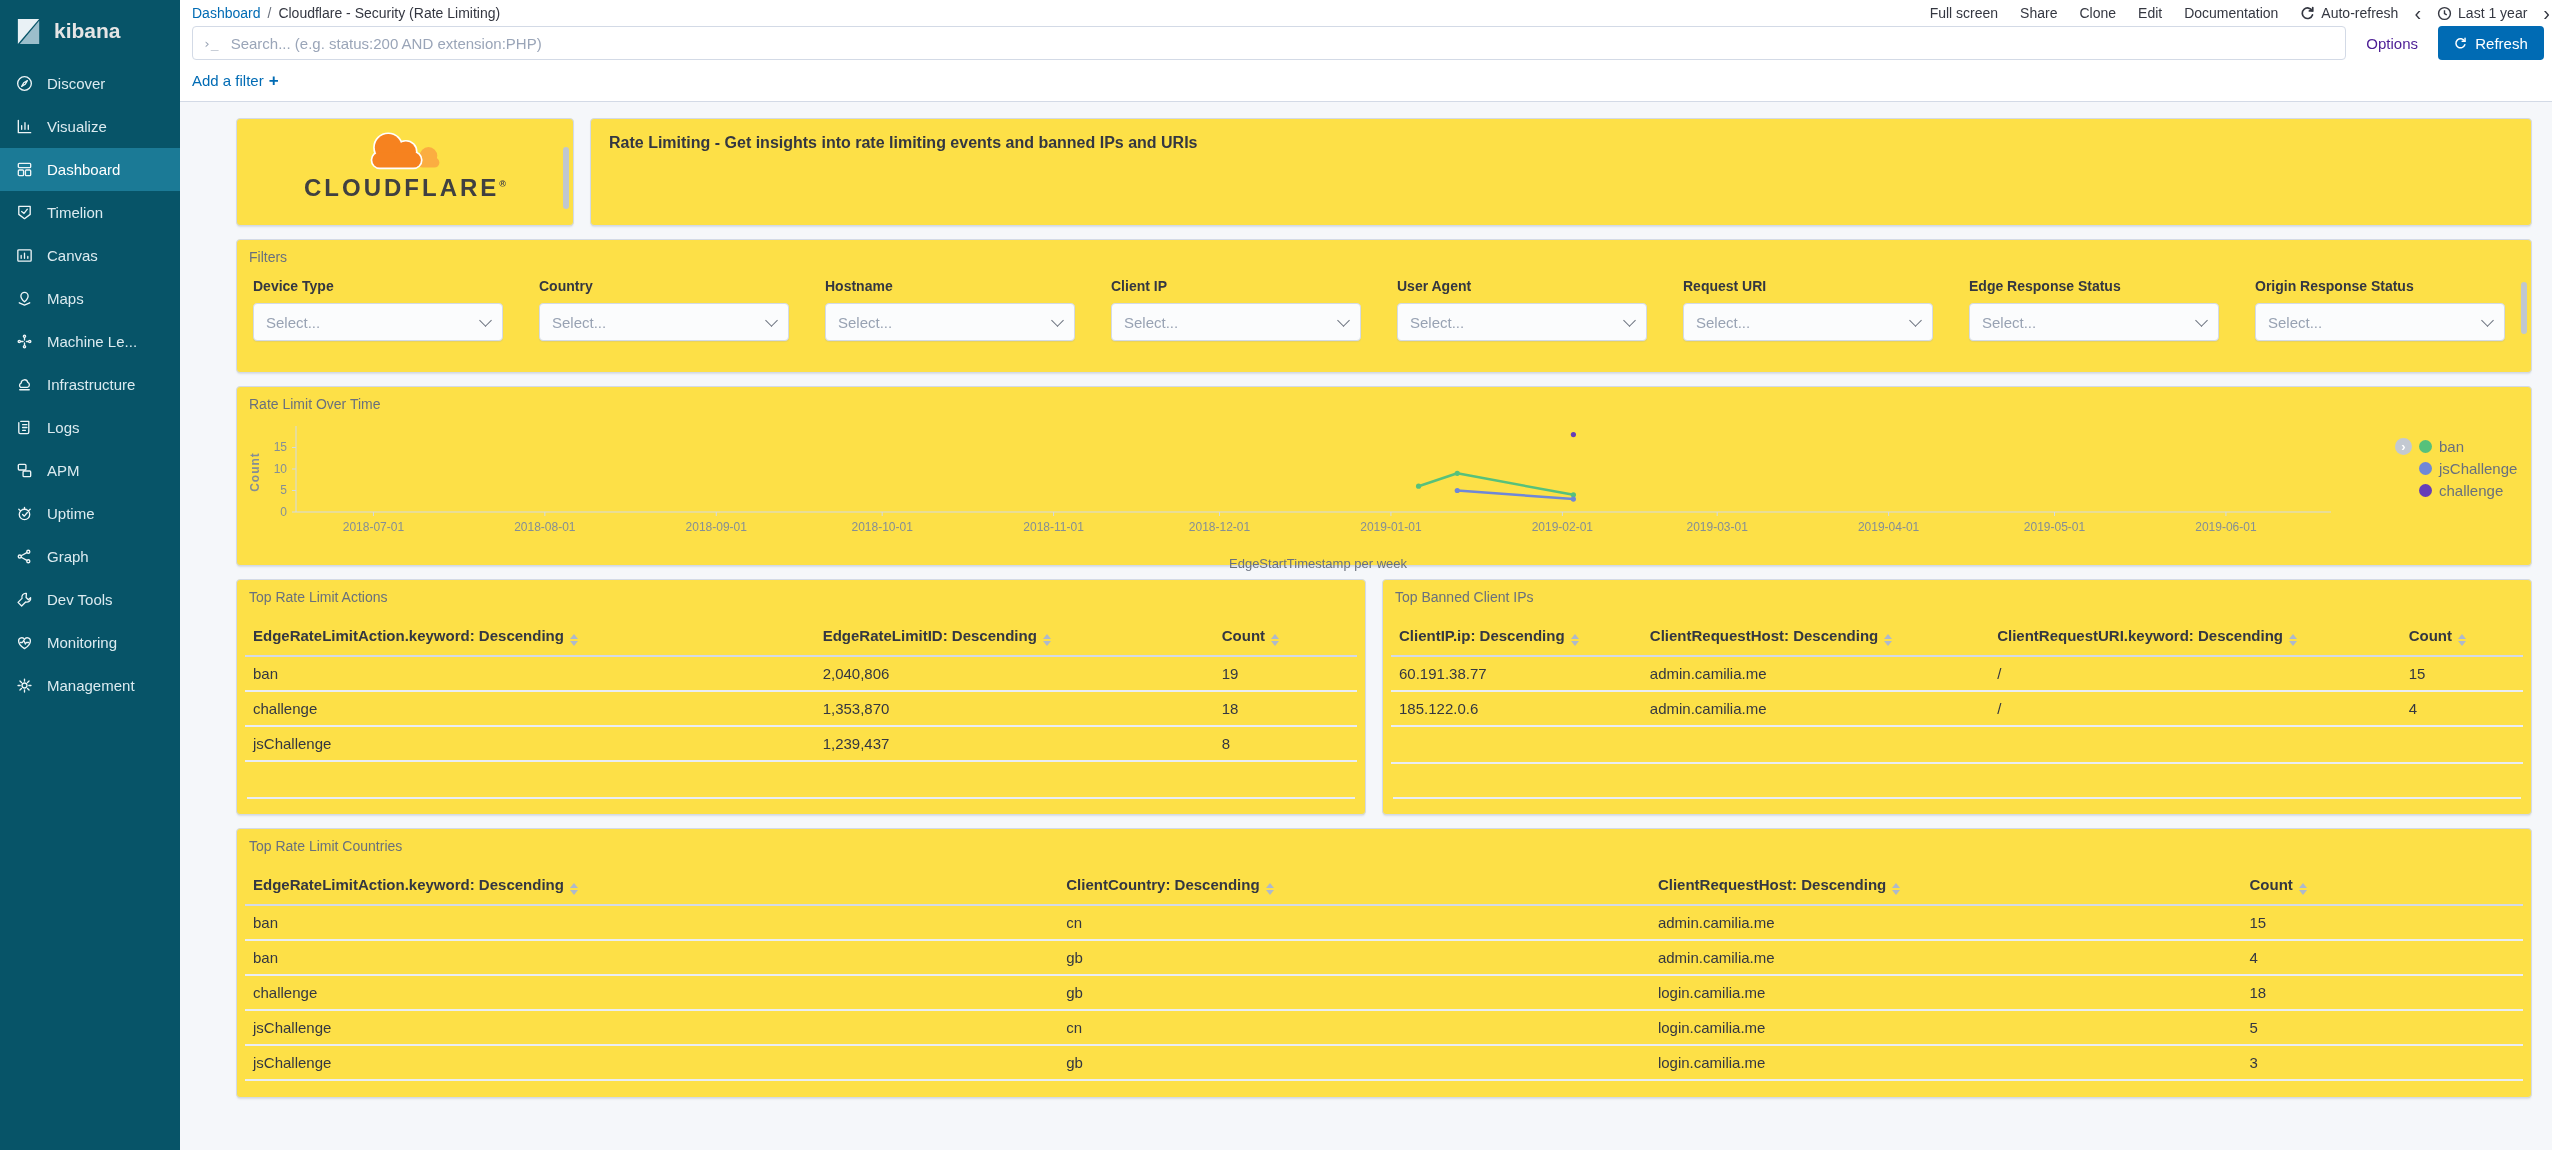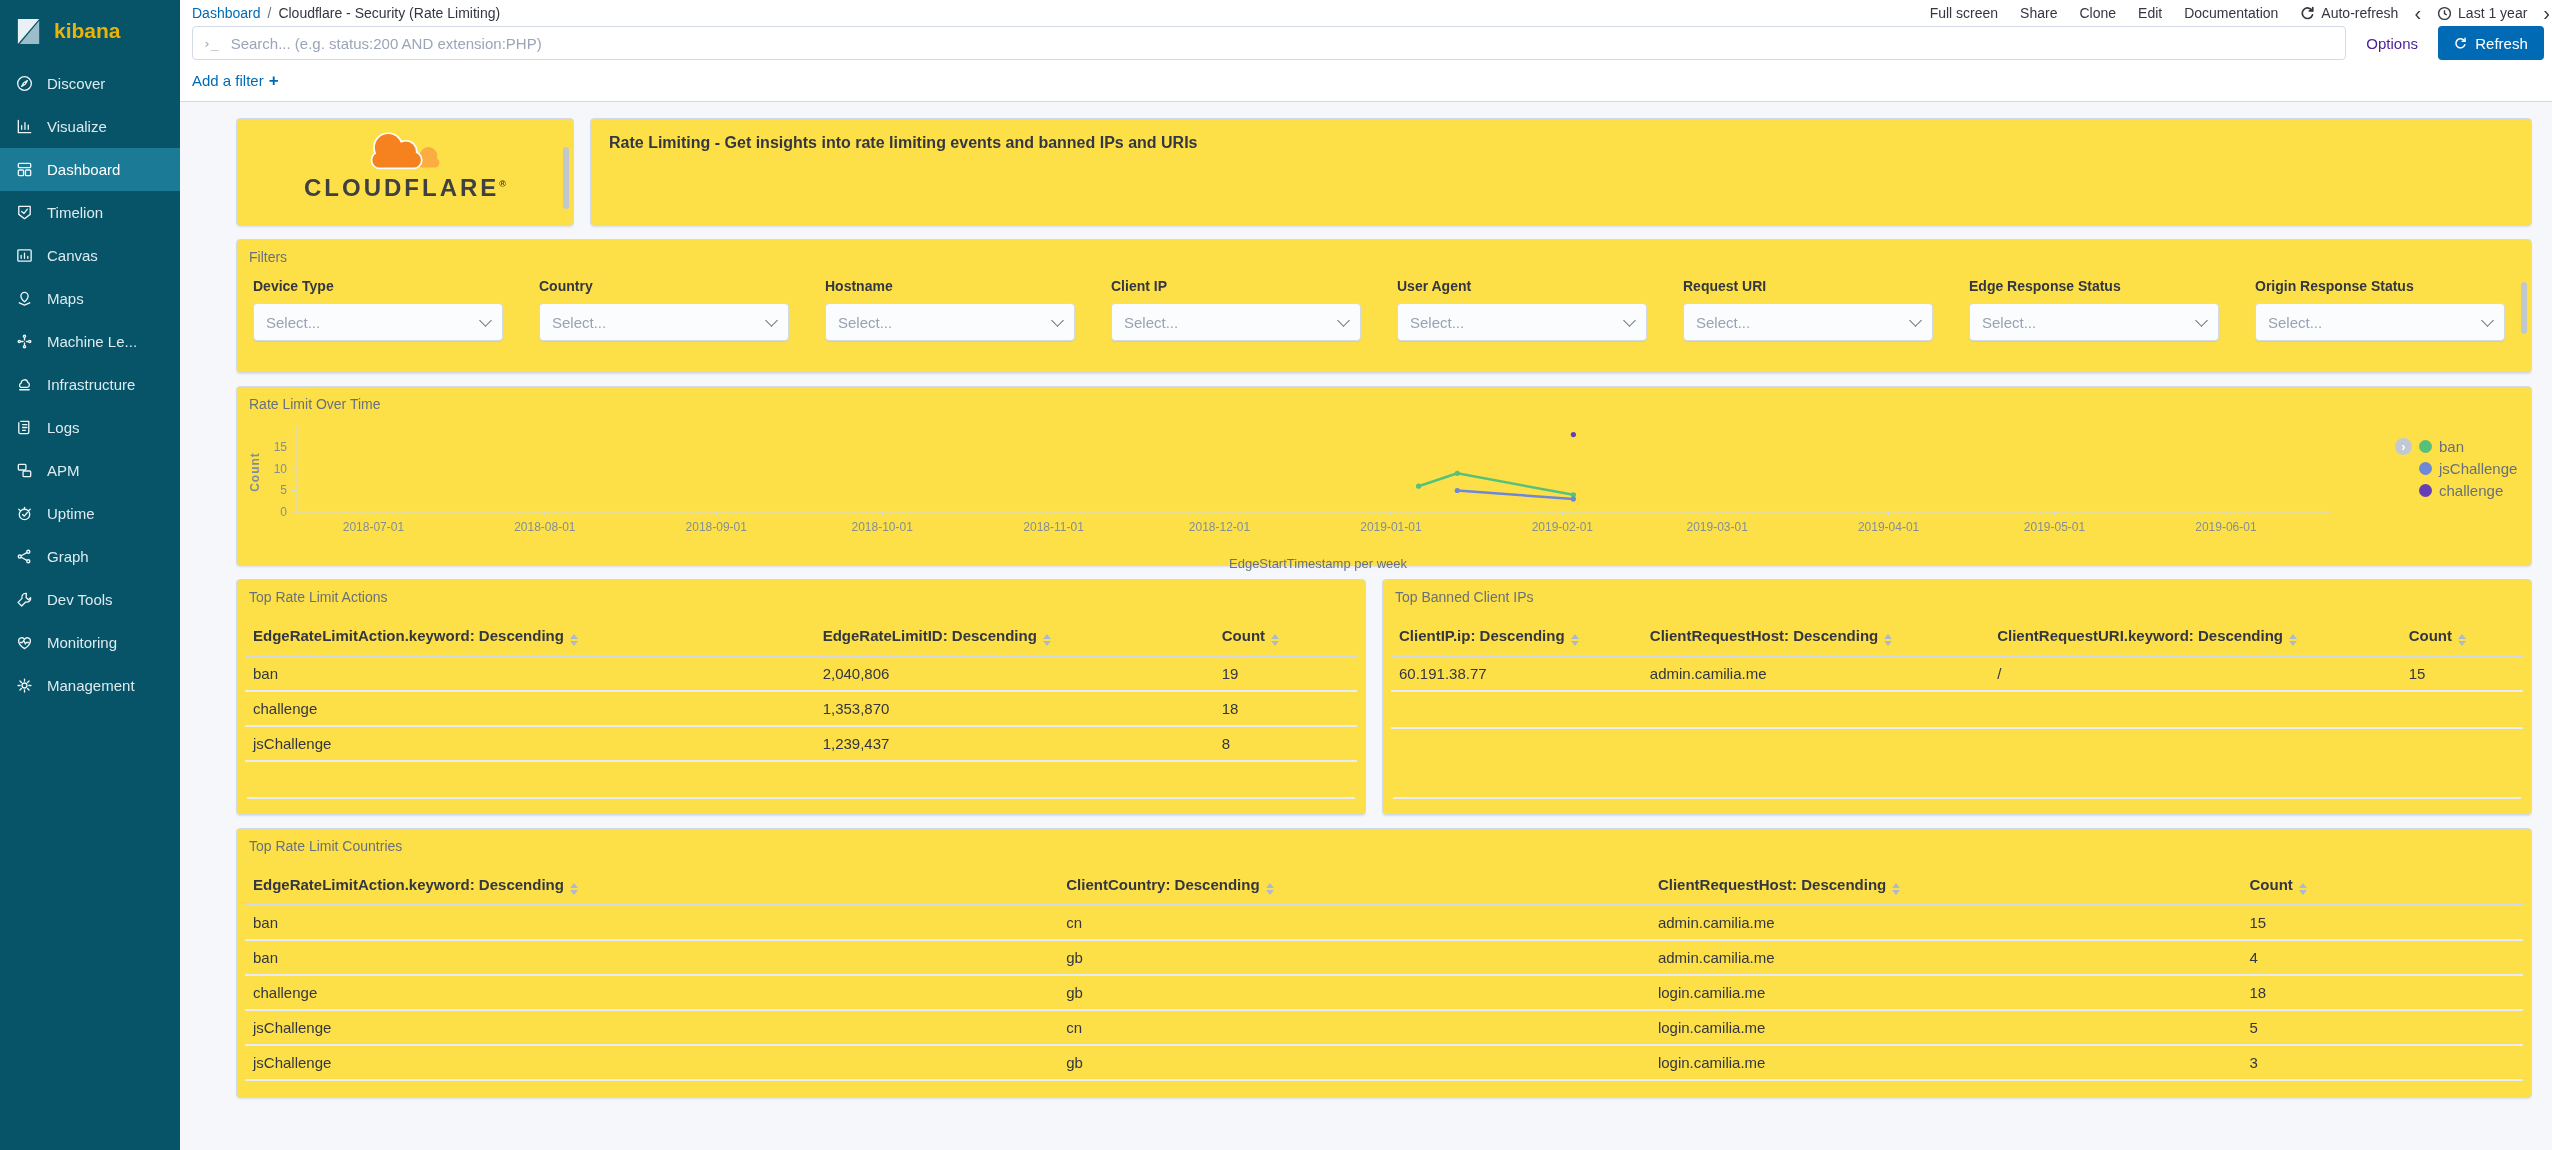--- a/index.html
+++ b/index.html
@@ -2,21 +2,21 @@
 <html><head>
 <meta charset="utf-8">
 <style>
   html,body{margin:0;padding:0}
   body{width:2552px;height:1150px;font-family:"Liberation Sans",sans-serif;background:#f5f7fa;color:#343741;overflow:hidden}
   .app{display:flex;width:100%;height:100%}
   
   .sidebar{width:180px;background:#075468;flex-shrink:0;display:flex;flex-direction:column}
   .logo{height:62px;display:flex;align-items:center;gap:10px;padding-left:13px}
   .klogo{width:31px;height:31px;display:block}
-  .logo-text{color:#eab308;font-size:21px;font-weight:600}
+  .logo-text{color:#e5e5e5;font-size:21px;font-weight:600}
   .nav-item{height:43px;display:flex;align-items:center;gap:13px;padding-left:15px;font-size:15px;color:#dcebf0;cursor:pointer}
   .nav-item.active{background:#1b7a96;color:#fff}
   .nav-icon{display:flex;color:#eef5f7}
   .nav-icon svg{width:19px;height:19px;fill:none;stroke:currentColor;stroke-width:1.4;stroke-linecap:round;stroke-linejoin:round}
   
   .main{flex:1;display:flex;flex-direction:column;background:#fff;min-width:0}
   .topbar{display:flex;justify-content:space-between;align-items:center;padding:5px 8px 1px 12px;font-size:14px}
   .breadcrumb{display:flex;align-items:center}
   .breadcrumb a{color:#006bb4;text-decoration:none;cursor:pointer}
   .breadcrumb .sep{color:#69707d;margin:0 7px}
@@ -525,20 +525,26 @@
                       </span></th>
                   </tr>
                 </thead>
                 <tbody>
                   <tr>
                     <td>60.191.38.77</td>
                     <td>admin.camilia.me</td>
                     <td>/</td>
                     <td>15</td>
                   </tr>
+                  <tr>
+                    <td>185.122.0.6</td>
+                    <td>admin.camilia.me</td>
+                    <td>/</td>
+                    <td>4</td>
+                  </tr>
                   <tr class="empty">
                     <td colspan="4"></td>
                   </tr>
                 </tbody>
               </table>
             </div>
           <div class="tbl-footer"></div>
         </div>
       </div>
 

